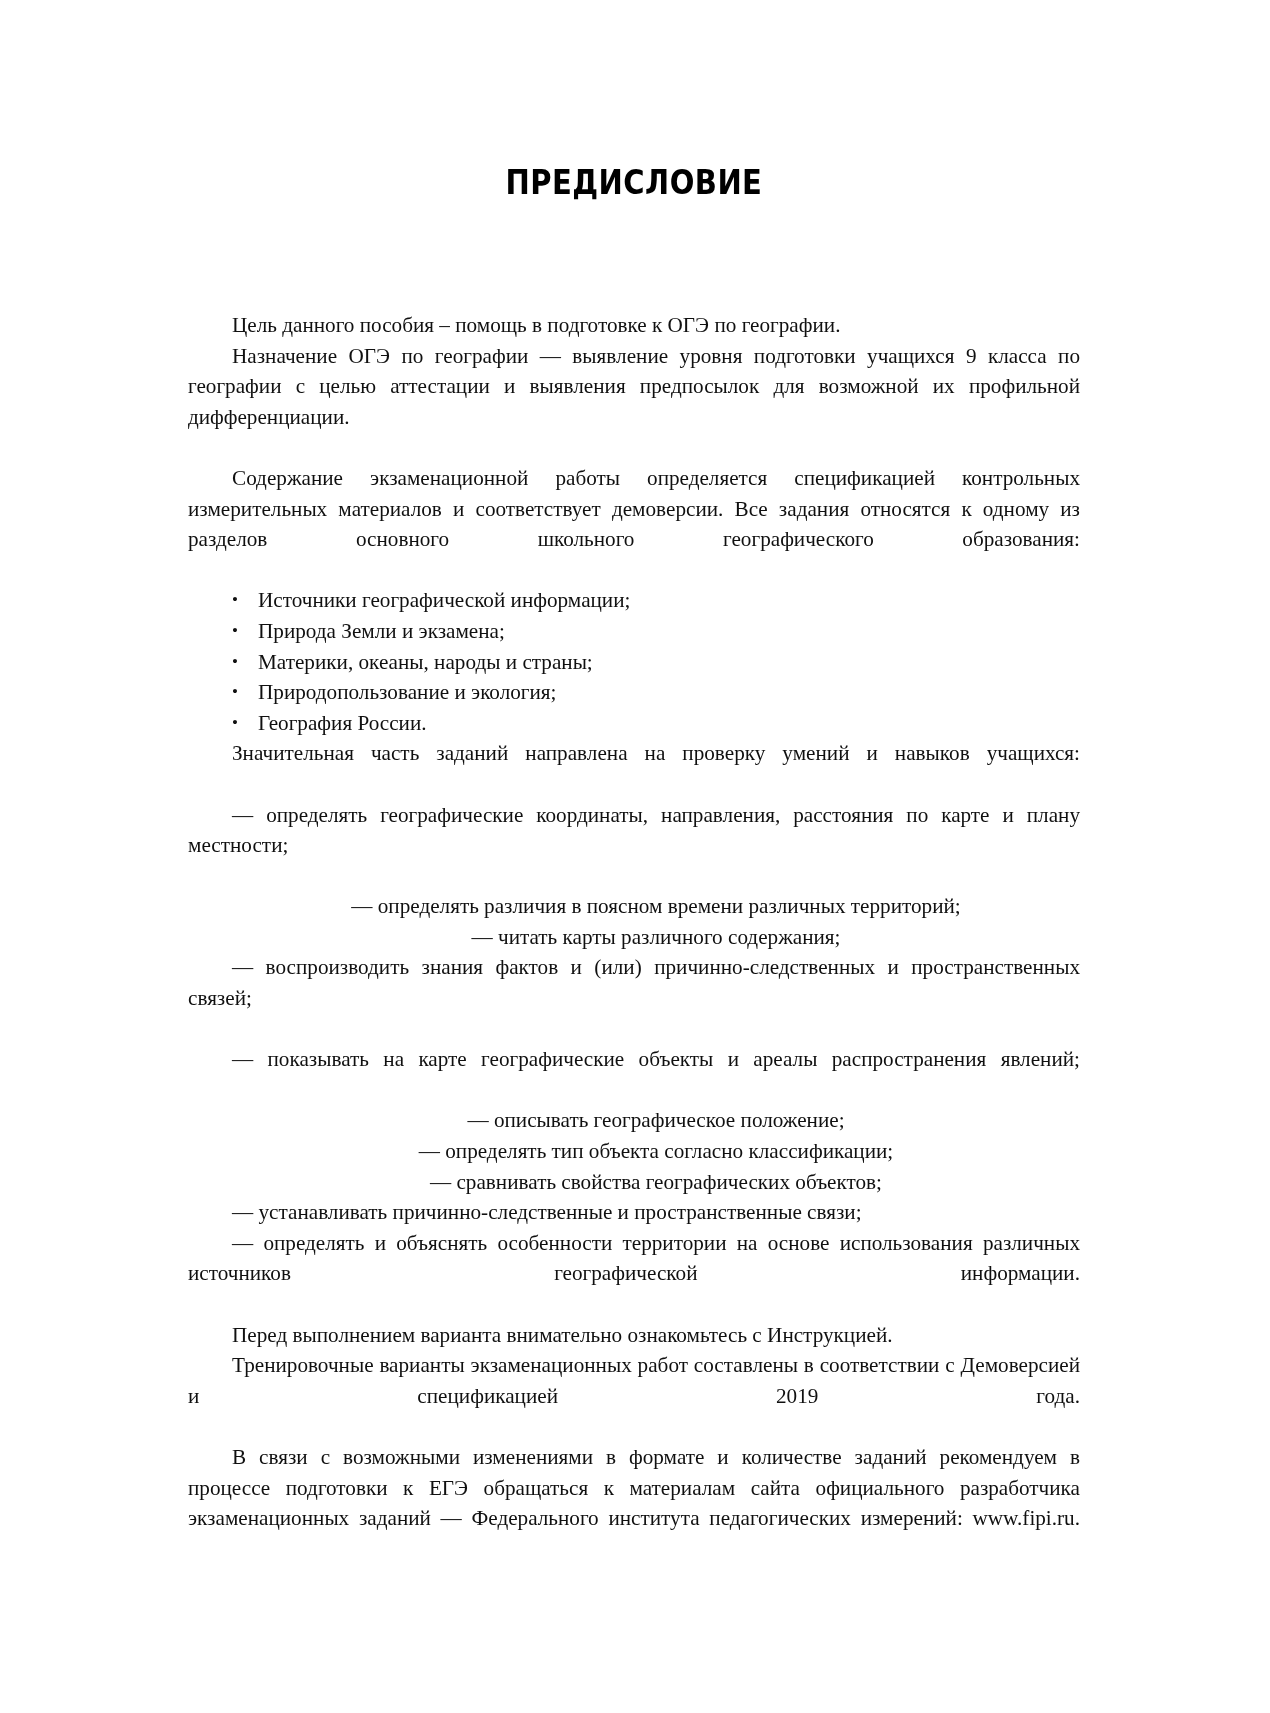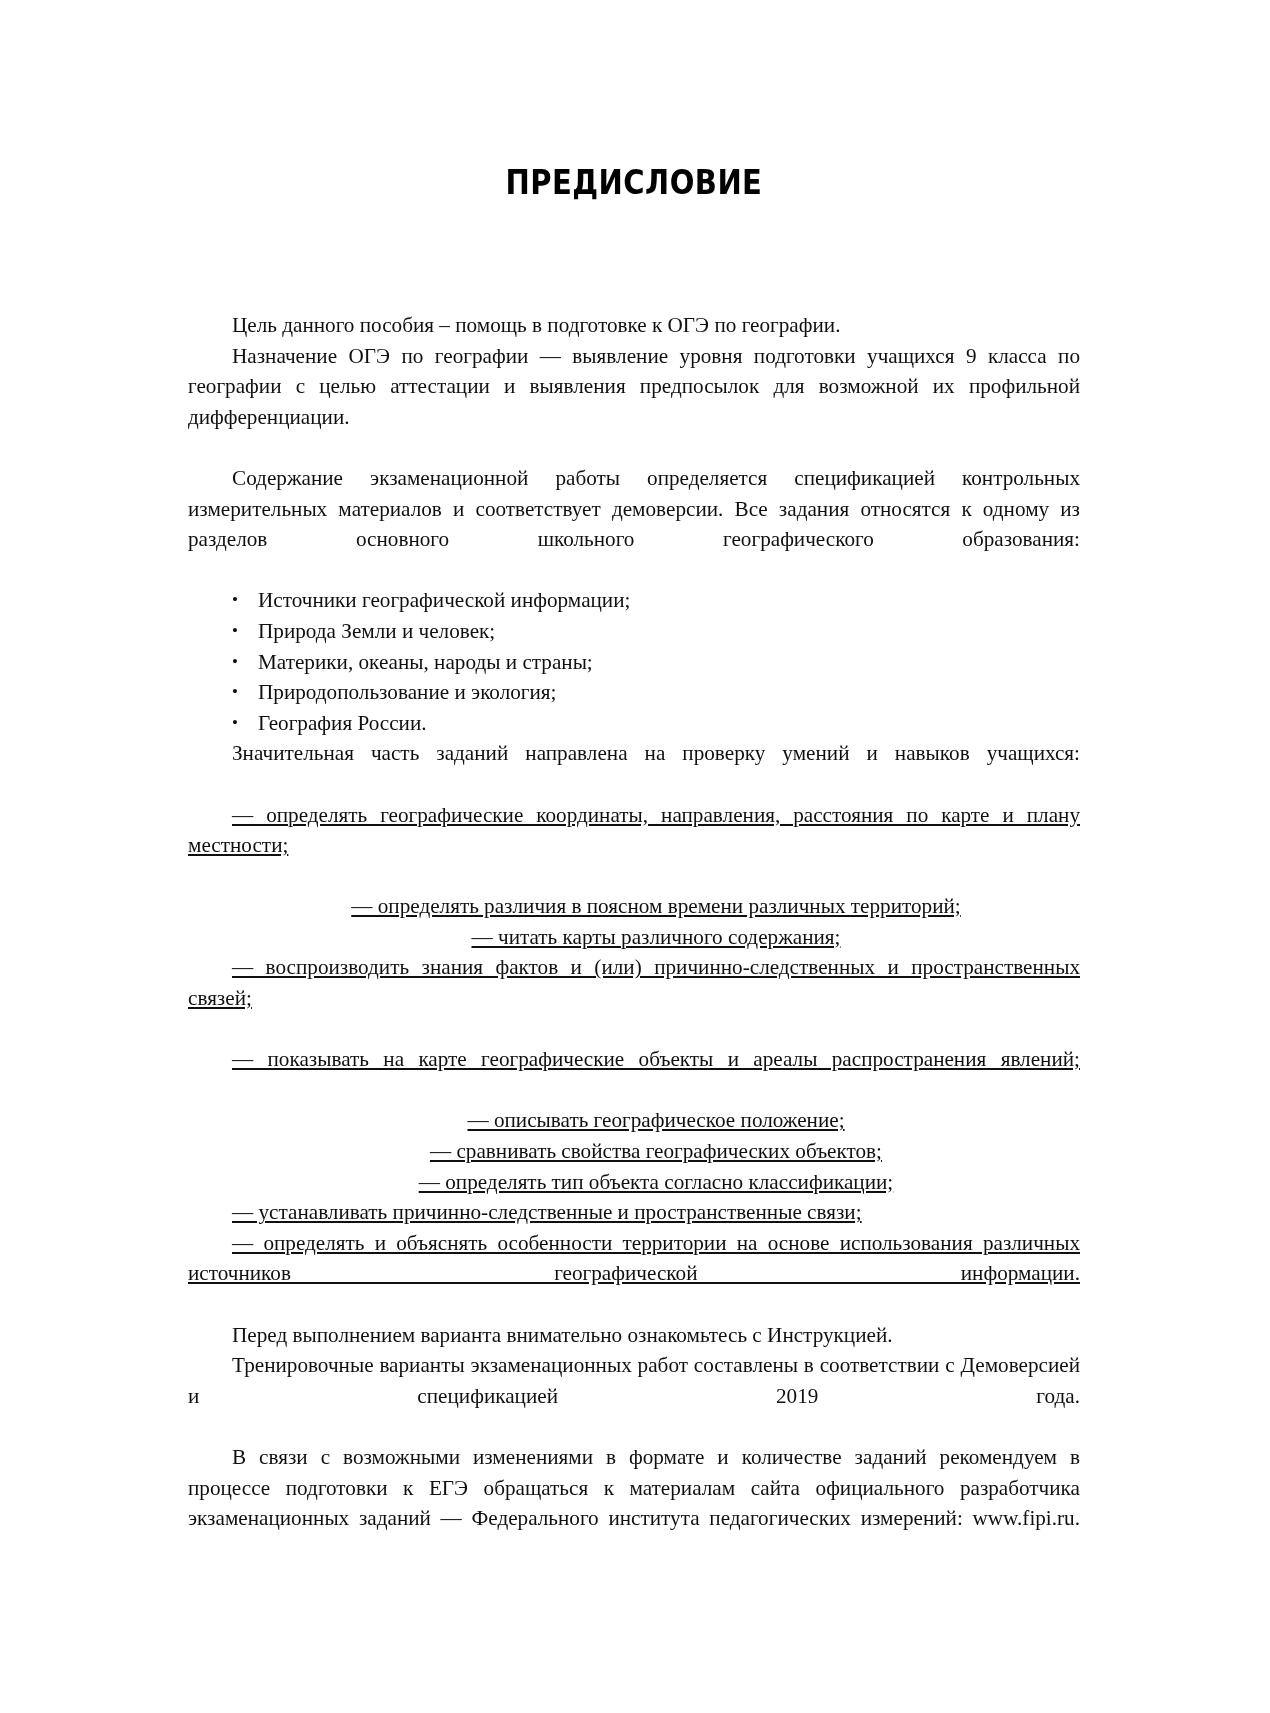--- a/index.html
+++ b/index.html
@@ -74,21 +74,20 @@
     left: 44px;
     top: 0;
     font-size: 17px;
     line-height: 30.6px;
   }
 
   ul.dash-list {
     list-style: none;
     margin: 0;
     padding: 0;
-    text-decoration: underline;
   }
   ul.dash-list li {
     margin: 0;
     text-indent: 44px;
     text-align: justify;
   }
   ul.dash-list li.short {
     text-align: center;
   }
 
@@ -119,21 +118,21 @@
 
       <p class="para">Содержание экзаменационной работы определяется спецификацией контрольных измерительных материалов  и соответствует демоверсии. Все задания относятся к одному из разделов  основного школьного географического образования:</p>
 
       <ul class="bullet-list">
         <li>
           <span class="bullet-mark">•</span>
           <span>Источники географической информации;</span>
         </li>
         <li>
           <span class="bullet-mark">•</span>
-          <span>Природа Земли и человек;</span>
+          <span>Природа Земли и экзамена;</span>
         </li>
         <li>
           <span class="bullet-mark">•</span>
           <span>Материки, океаны, народы и страны;</span>
         </li>
         <li>
           <span class="bullet-mark">•</span>
           <span>Природопользование и экология;</span>
         </li>
         <li>
@@ -144,22 +143,22 @@
 
       <p class="para">Значительная часть  заданий направлена на проверку умений и навыков учащихся:</p>
 
       <ul class="dash-list">
         <li>— определять географические координаты, направления, расстояния по карте и плану местности;</li>
         <li class="short no-stretch">— определять различия в поясном времени различных территорий;</li>
         <li class="short no-stretch">— читать карты различного содержания;</li>
         <li>—  воспроизводить знания фактов и (или) причинно-следственных и пространственных связей;</li>
         <li>— показывать на карте географические объекты и ареалы распространения явлений;</li>
         <li class="short no-stretch">— описывать географическое положение;</li>
+        <li class="short no-stretch">— определять тип объекта согласно классификации;</li>
         <li class="short no-stretch">— сравнивать свойства географических объектов;</li>
-        <li class="short no-stretch">— определять тип объекта согласно классификации;</li>
         <li class="no-stretch">—  устанавливать причинно-следственные и пространственные связи;</li>
         <li>— определять и объяснять особенности территории на основе использования различных источников географической информации.</li>
       </ul>
 
       <p class="para no-stretch">Перед выполнением варианта внимательно ознакомьтесь с Инструкцией.</p>
 
       <p class="para bold">Тренировочные варианты экзаменационных работ составлены в соответствии с Демоверсией и спецификацией 2019 года.</p>
 
       <p class="para bold">В связи с возможными изменениями в формате и количестве заданий рекомендуем в процессе подготовки к ЕГЭ обращаться к материалам сайта официального разработчика экзаменационных заданий — Федерального института педагогических измерений: www.fipi.ru.</p>
 

